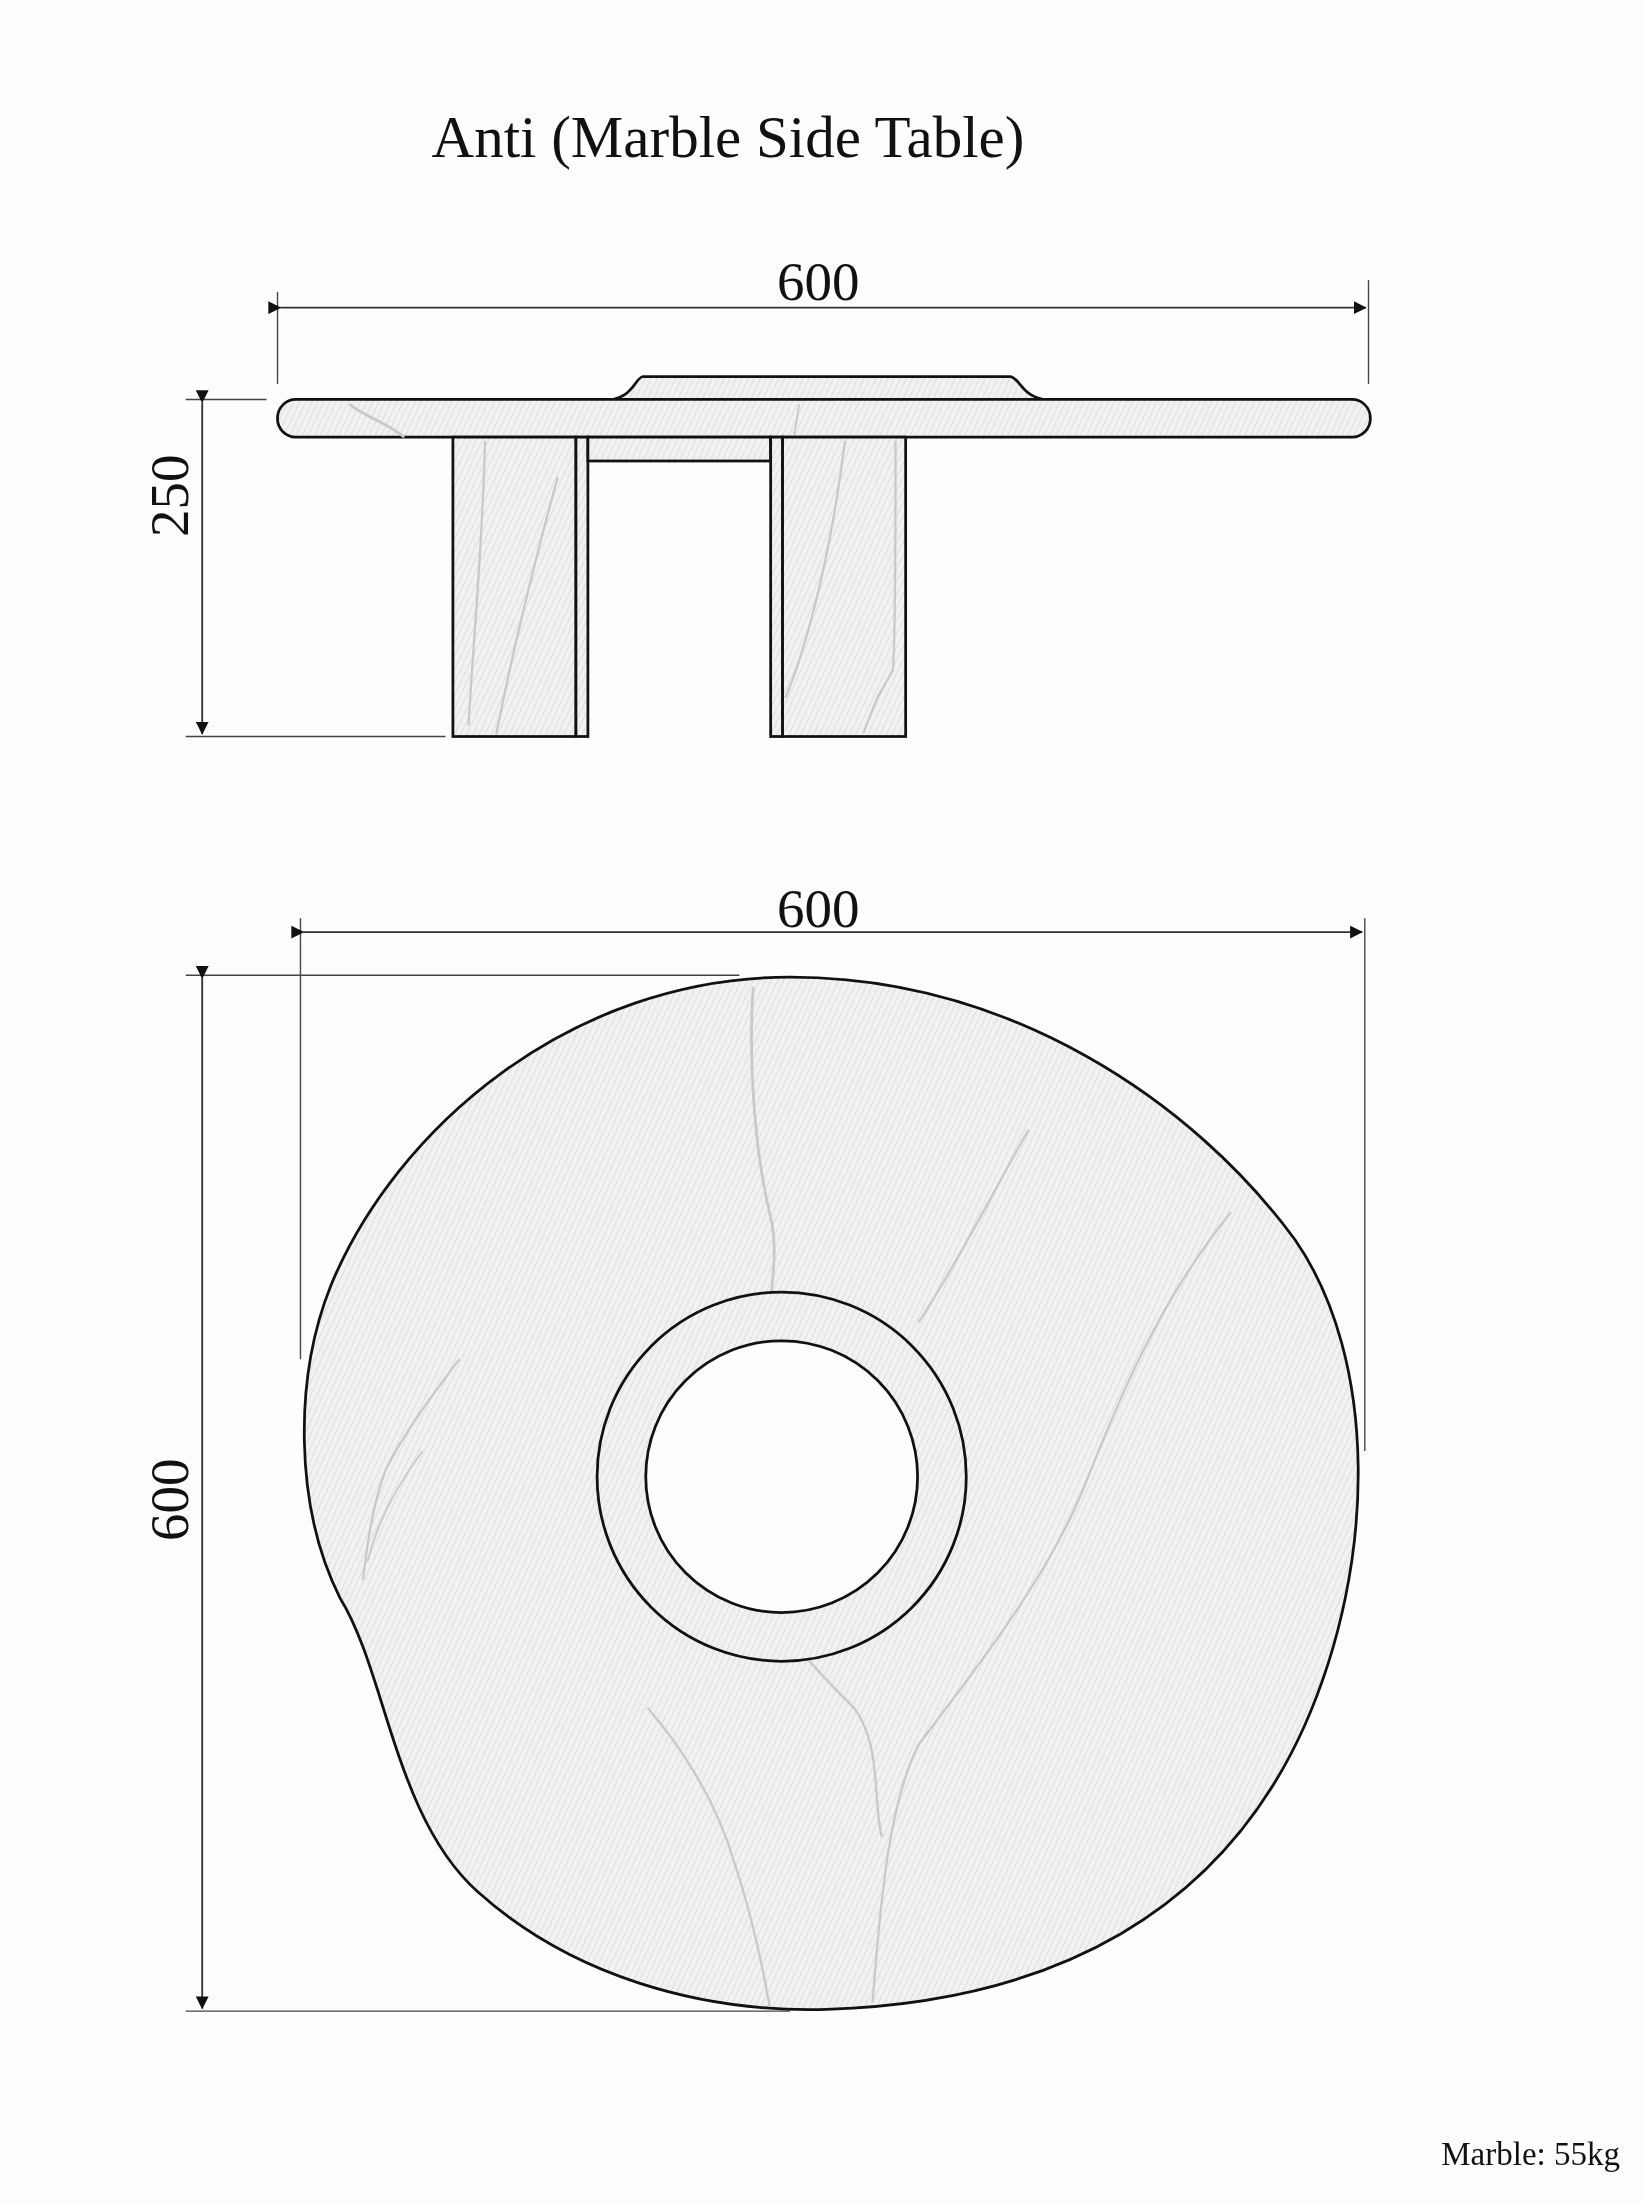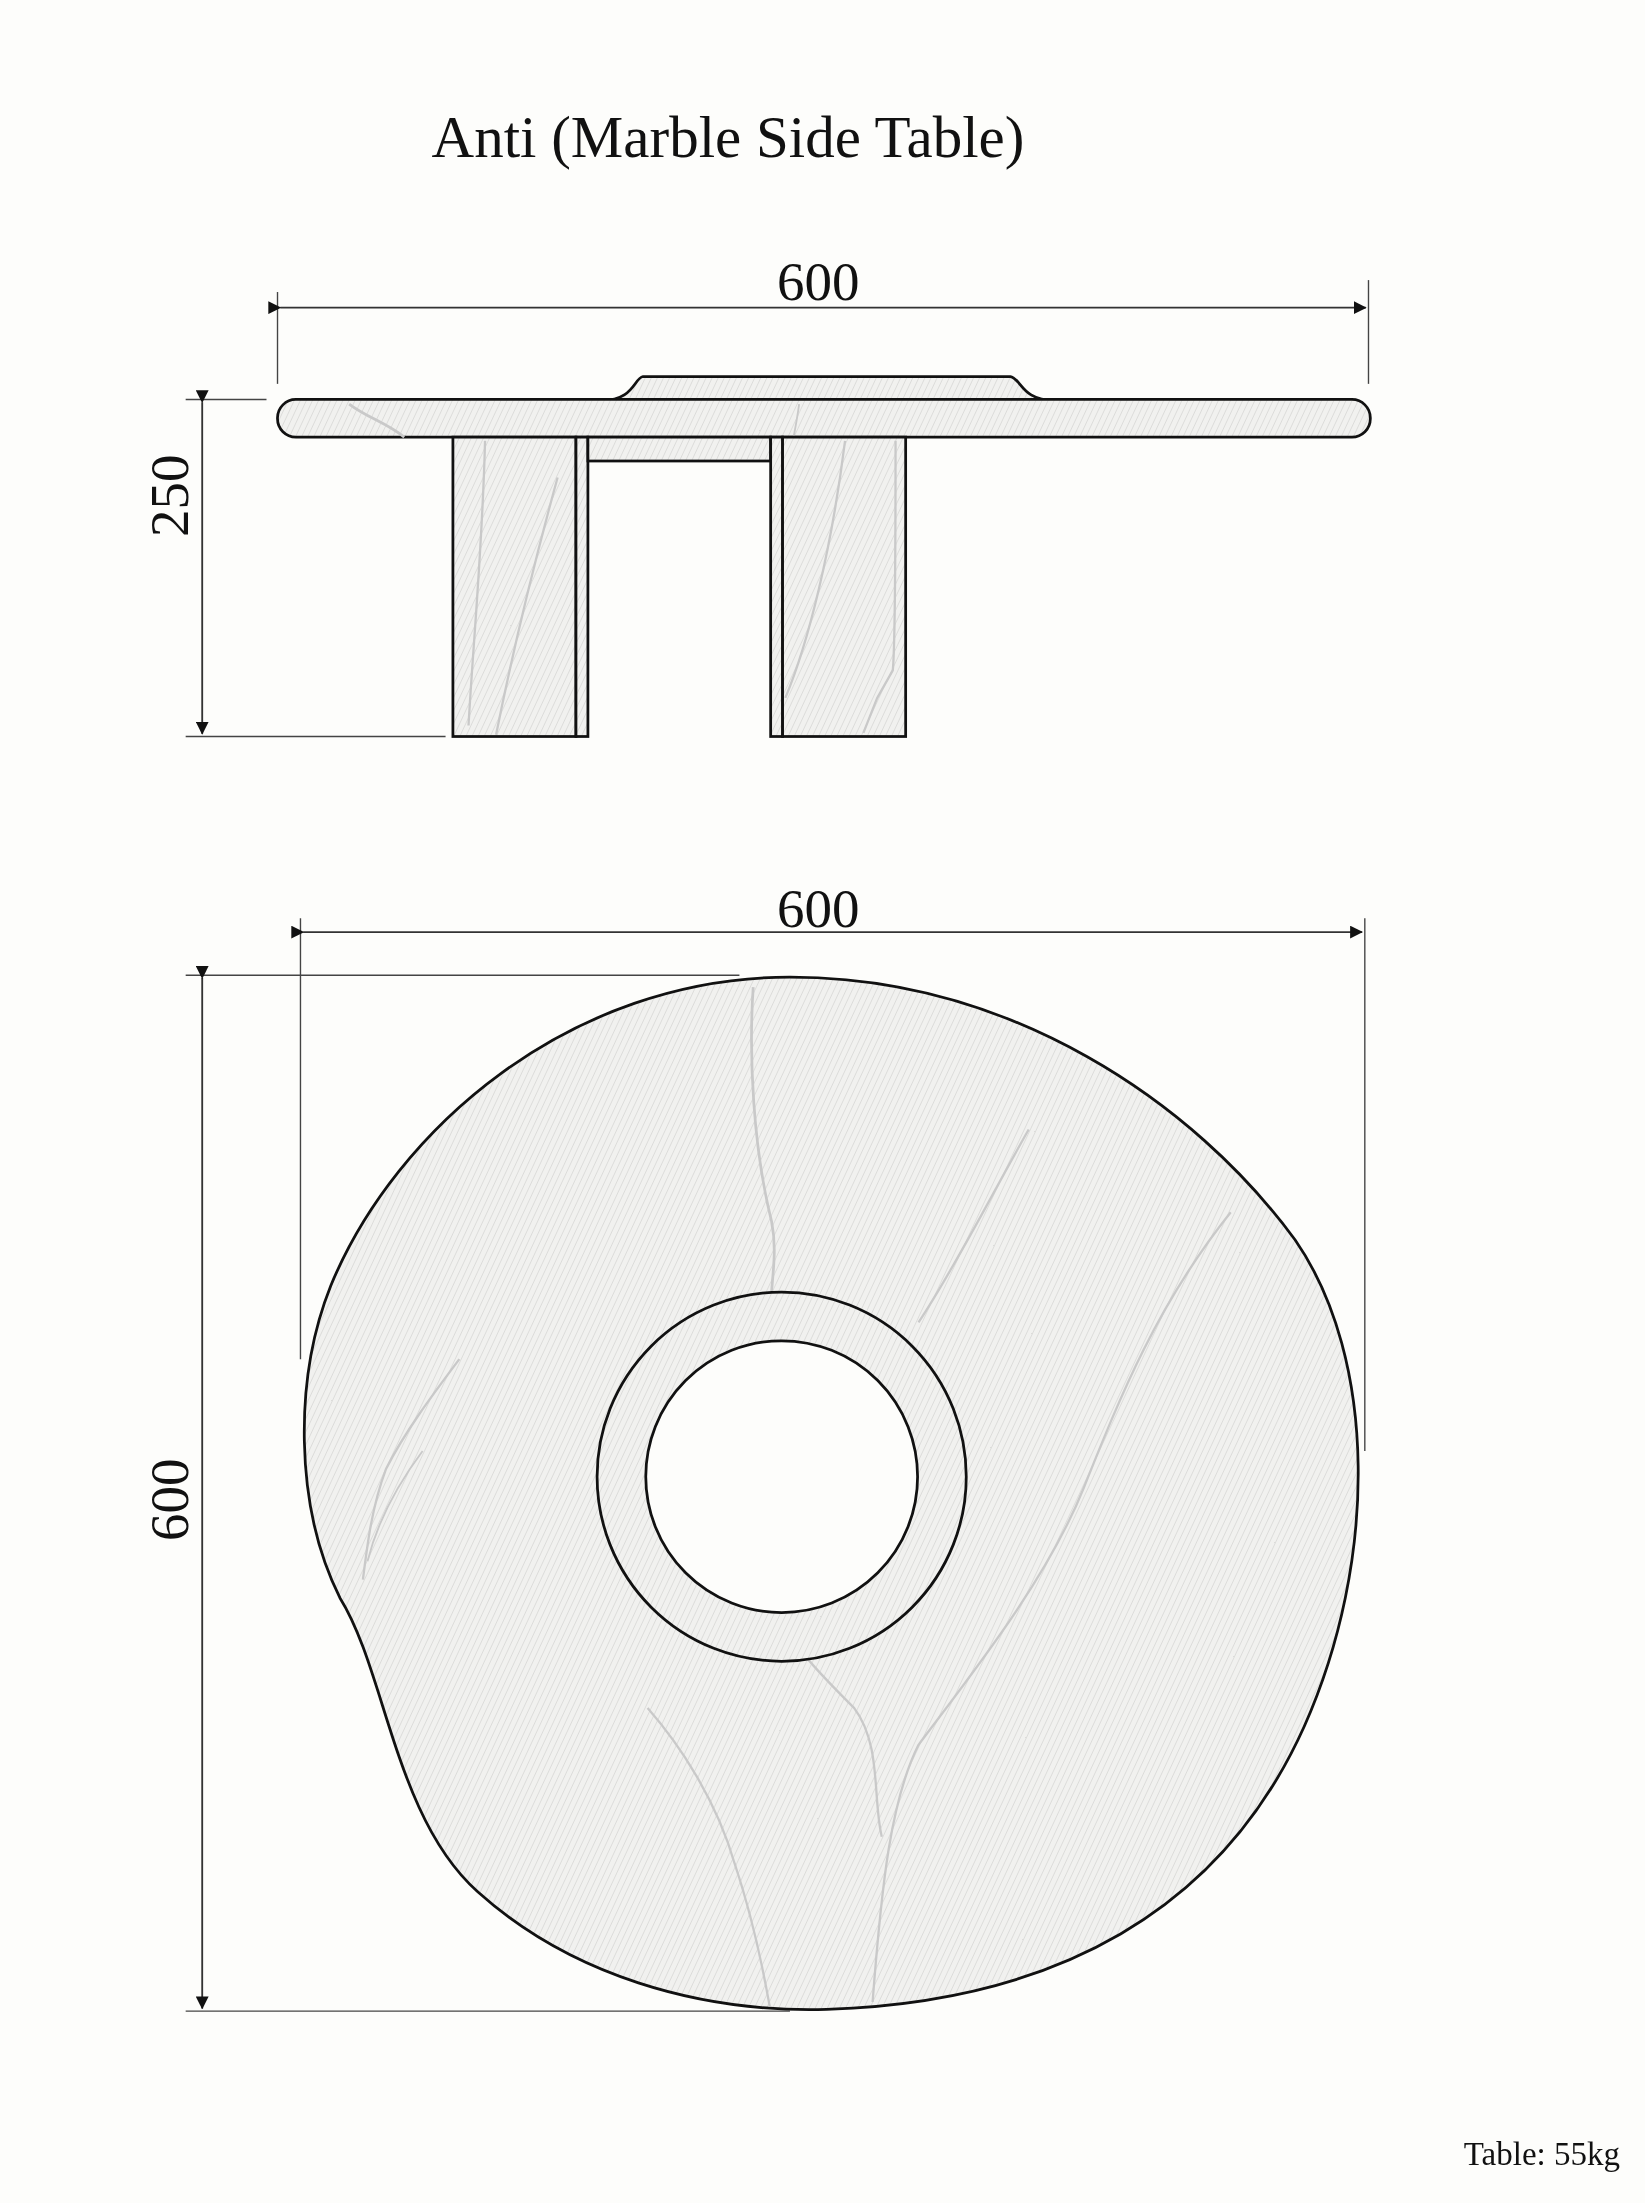--- a/index.html
+++ b/index.html
@@ -71,14 +71,14 @@
 
     <circle cx="851" cy="1608" r="201" fill="url(#hatch)" stroke="#111" stroke-width="3"></circle>
     <circle cx="851" cy="1608" r="148" fill="#fdfdfb" stroke="#111" stroke-width="3"></circle>
   </g>
 </svg>
 
 <div class="dim" style="left:777px; top:250px;">600</div>
 <div class="dim" style="left:138px; top:537px; transform:rotate(-90deg); transform-origin:left top;">250</div>
 <div class="dim" style="left:777px; top:877px;">600</div>
 <div class="dim" style="left:138px; top:1541px; transform:rotate(-90deg); transform-origin:left top;">600</div>
-<div class="weight">Table: 55kg</div>
+<div class="weight">Marble: 55kg</div>
 
 
 </body></html>

